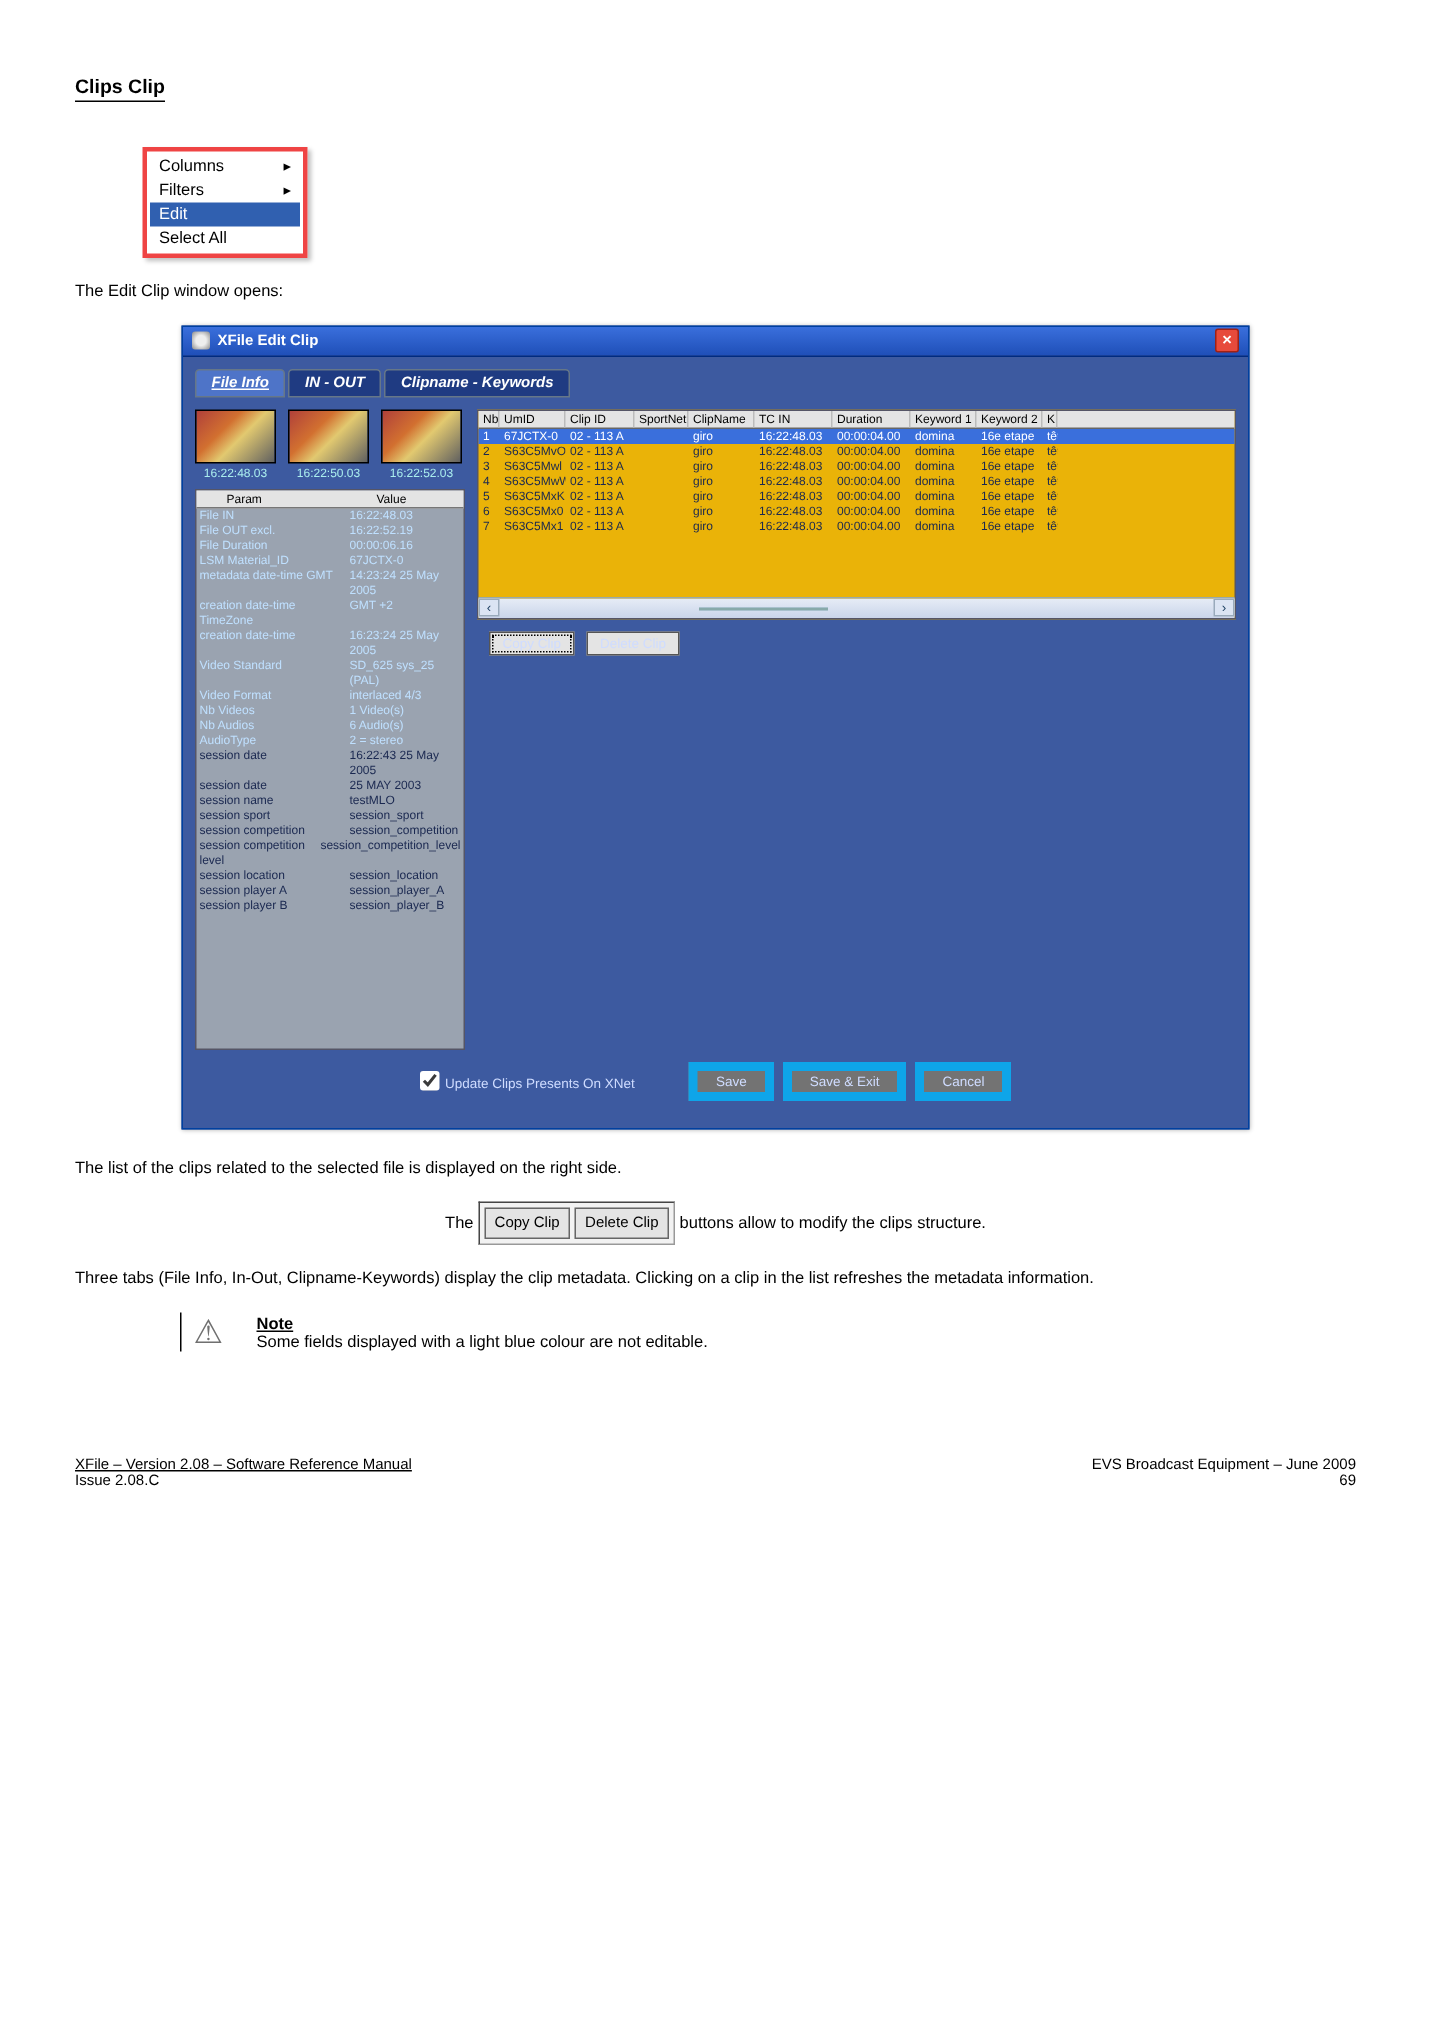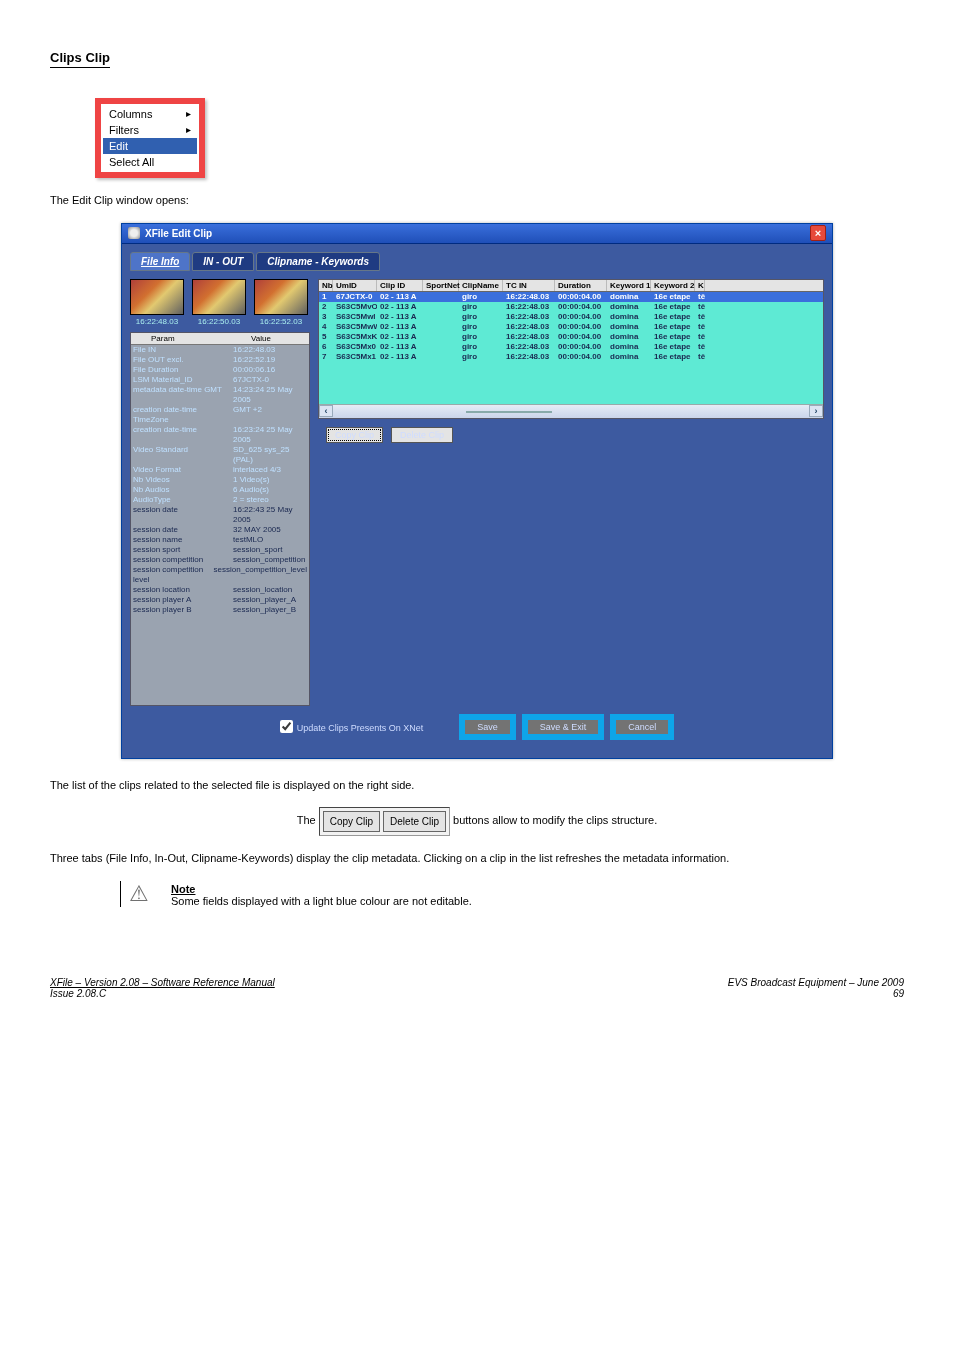--- a/index.html
+++ b/index.html
@@ -11,21 +11,21 @@
     width: 954px;
     position: relative;
   }
   .page { padding: 50px 50px 30px 50px; }
   .title-underline { border-bottom: 1px solid #000; display: inline-block; margin-bottom: 20px; }
   .title { font-size: 13px; font-weight: bold; padding-bottom: 2px; }
   .para { font-size: 11px; line-height: 1.5; margin-bottom: 14px; }
 
   .ctx-menu-wrap { margin: 10px 0 14px 45px; }
   .ctx-menu {
-    border: 6px solid #ef4444;
+    border: 3px solid #ef4444;
     background: #fff;
     width: 110px;
     box-shadow: 2px 2px 3px rgba(0,0,0,0.25);
     padding: 2px;
   }
   .ctx-item {
     padding: 2px 6px;
     font-size: 11px;
     cursor: default;
     position: relative;
@@ -106,23 +106,22 @@
   .params .hdr { display: flex; background: #e4e4e4; color: #000; border-bottom: 1px solid #777; }
   .params .hdr div { padding: 1px 20px; }
   .params .row { display: flex; color: #e8f2ff; padding: 0 2px; line-height: 10px; }
   .params .row.bluef { color: #bfe0ff; }
   .params .row.dark { color: #1a2850; }
   .params .pk { width: 100px; }
   .params .pv { flex: 1; }
 
   .rightcol { flex: 1; }
   .grid-wrap {
-    background: #5eead4;
+    background: #eab308;
     border: 1px solid #556;
-    font-weight: bold;
   }
   .grid-head {
     display: flex;
     background: #e4e4e4;
     color: #000;
     font-size: 8px;
     border-bottom: 1px solid #666;
   }
   .grid-head > div { padding: 1px 3px; border-right: 1px solid #bbb; white-space: nowrap; }
   .grid-body { font-size: 8px; color: #1a2850; }
@@ -184,21 +183,20 @@
   .note-icon {
     width: 30px;
     font-size: 22px;
     color: #707070;
   }
   .note-text { padding-top: 2px; }
   .footer-bar {
     display:flex; justify-content:space-between;
     font-size:10px; color:#000;
     padding: 40px 50px 0 50px;
-    font-style: italic;
   }
   .footer-bar a { text-decoration: underline; color:#000; }
 </style>
 </head>
 <body>
 
 <div class="page">
 
   <div class="title-underline"><div class="title">Clips Clip</div></div>
 
@@ -297,21 +295,21 @@
                 <div class="row bluef">
                   <div class="pk">AudioType</div>
                   <div class="pv">2 = stereo</div>
                 </div>
                 <div class="row dark">
                   <div class="pk">session date</div>
                   <div class="pv">16:22:43   25 May 2005</div>
                 </div>
                 <div class="row dark">
                   <div class="pk">session date</div>
-                  <div class="pv">32 MAY 2005</div>
+                  <div class="pv">25 MAY 2003</div>
                 </div>
                 <div class="row dark">
                   <div class="pk">session name</div>
                   <div class="pv">testMLO</div>
                 </div>
                 <div class="row dark">
                   <div class="pk">session sport</div>
                   <div class="pv">session_sport</div>
                 </div>
                 <div class="row dark">

